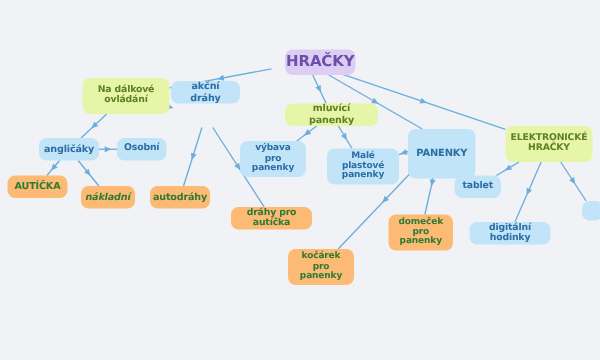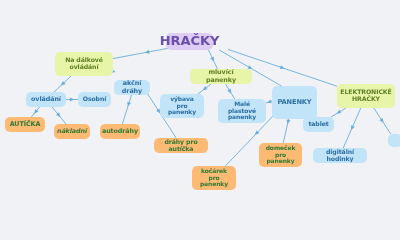--- a/index.html
+++ b/index.html
@@ -93,40 +93,40 @@
       <polygon points="-2.2,-2 2.2,0 -2.2,2" fill="#6aaedd" transform="translate(288.0121951219512,122) rotate(102.82439810223518)"></polygon>
       <line x1="287.35502958579883" y1="101" x2="225.4319526627219" y2="166" stroke="#6aaedd" stroke-width="0.9"></line>
       <polygon points="-2.2,-2 2.2,0 -2.2,2" fill="#6aaedd" transform="translate(256.3934911242604,133.5) rotate(133.6112834104487)"></polygon>
       <line x1="346" y1="108" x2="331" y2="117" stroke="#6aaedd" stroke-width="0.9"></line>
       <polygon points="-2.2,-2 2.2,0 -2.2,2" fill="#6aaedd" transform="translate(338.5,112.5) rotate(149.03624346792648)"></polygon>
       <line x1="360.7563025210084" y1="108" x2="343.2773109243698" y2="148" stroke="#6aaedd" stroke-width="0.9"></line>
       <polygon points="-2.2,-2 2.2,0 -2.2,2" fill="#6aaedd" transform="translate(352.0168067226891,128) rotate(113.60411504291424)"></polygon>
       <line x1="373.82022471910113" y1="108" x2="390.76404494382024" y2="134" stroke="#6aaedd" stroke-width="0.9"></line>
       <polygon points="-2.2,-2 2.2,0 -2.2,2" fill="#6aaedd" transform="translate(382.29213483146066,121) rotate(56.90830006131756)"></polygon>
     </svg>
-<div class="node n-purple n-bold" style="left: 166px; top: 33px; width: 47px; height: 17px; font-size: 13px;">
+<div class="node n-purple n-bold" style="left: 190px; top: 33px; width: 47px; height: 17px; font-size: 10px;">
       <span>HRAČKY</span>
     </div>
     <div class="node n-lime n-bold" style="left: 55px; top: 52px; width: 58px; height: 24px; font-size: 6.2px;">
       <span>Na dálkové ovládání</span>
     </div>
-    <div class="node n-blue n-bold" style="left: 114px; top: 80px; width: 36px; height: 15px; font-size: 6.4px; align-items: center;">
+    <div class="node n-blue n-bold" style="left: 114px; top: 54px; width: 46px; height: 15px; font-size: 6.4px; align-items: center;">
       <span>akční dráhy</span>
     </div>
     <div class="node n-lime n-bold" style="left: 190px; top: 69px; width: 62px; height: 15px; font-size: 6.4px;">
       <span>mluvící panenky</span>
     </div>
     <div class="node n-blue n-bold" style="left: 272px; top: 86px; width: 45px; height: 33px; font-size: 6.6px;">
       <span>PANENKY</span>
     </div>
     <div class="node n-lime n-bold" style="left: 337px; top: 84px; width: 58px; height: 24px; font-size: 6.2px;">
       <span>ELEKTRONICKÉ HRAČKY</span>
     </div>
     <div class="node n-blue n-bold" style="left: 26px; top: 92px; width: 40px; height: 15px; font-size: 6.4px;">
-      <span>ovládání</span>
+      <span>angličáky</span>
     </div>
     <div class="node n-blue n-bold" style="left: 78px; top: 92px; width: 33px; height: 15px; font-size: 6.2px;">
       <span>Osobní</span>
     </div>
     <div class="node n-blue n-bold" style="left: 160px; top: 94px; width: 44px; height: 24px; font-size: 6px;">
       <span>výbava pro panenky</span>
     </div>
     <div class="node n-blue n-bold" style="left: 218px; top: 99px; width: 48px; height: 24px; font-size: 6px;">
       <span>Malé plastové panenky</span>
     </div>

